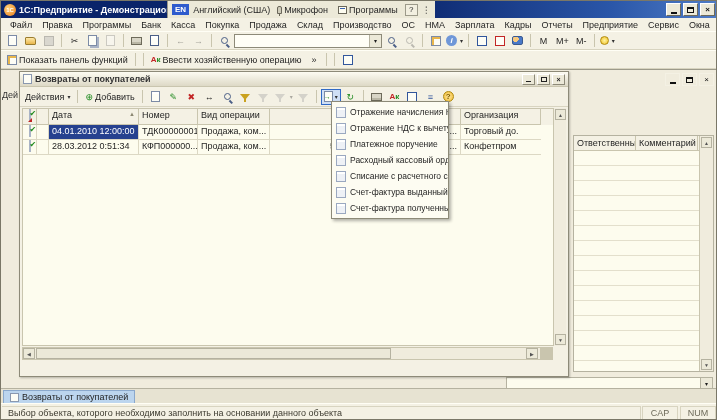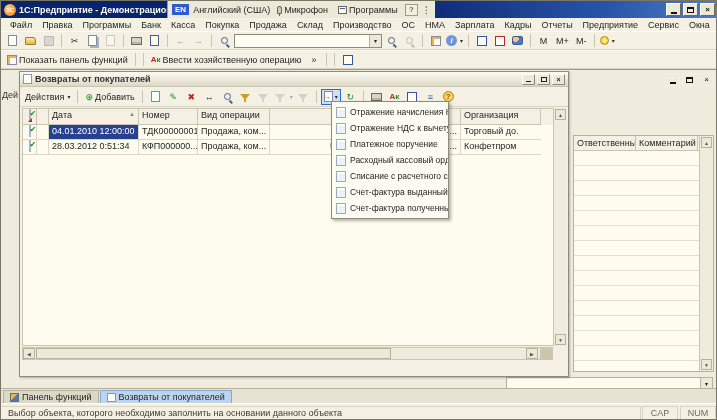--- a/index.html
+++ b/index.html
@@ -525,24 +525,20 @@
       </div>
 
       <div class="cm-item">
         <span class="cm-ico"></span>
         <span>Счет-фактура полученный</span>
       </div>
     </div>
 
   <div id="tabbar">
 
-      <span class="tab">
-        <span class="tab-ico fn"></span>
-        <span>Панель функций</span>
-      </span>
 
 
       <span class="tab active">
         <span class="tab-ico"></span>
         <span>Возвраты от покупателей</span>
       </span>
     </div>
 
   <div id="statusbar">
     <span id="status-text">Выбор объекта, которого необходимо заполнить на основании данного объекта</span>

